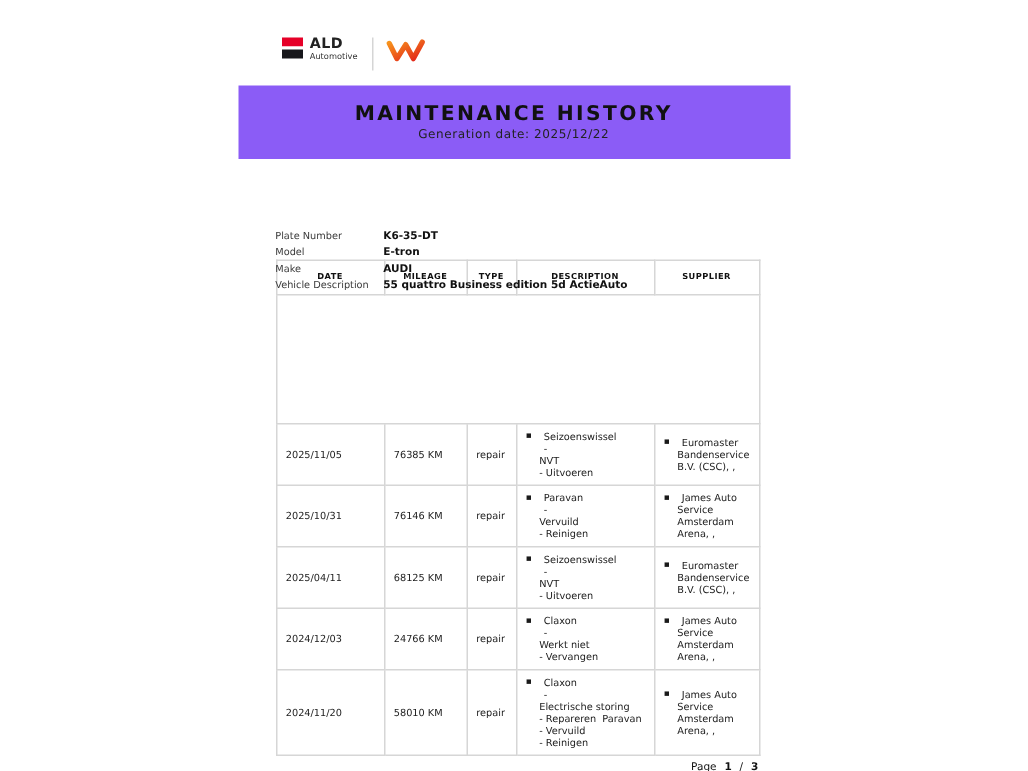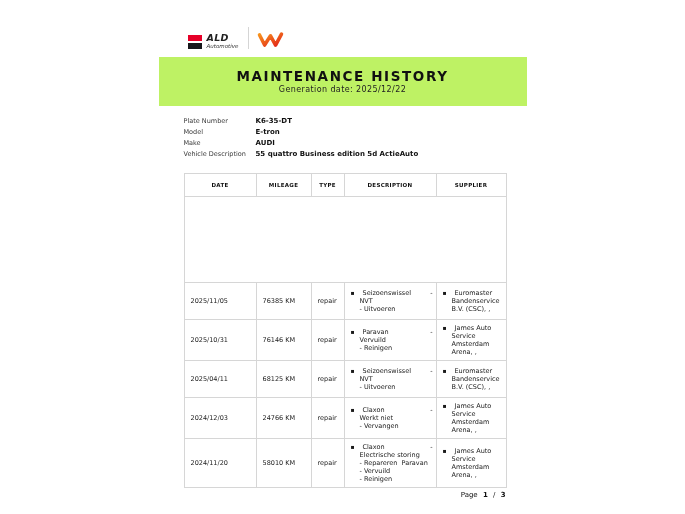--- a/index.html
+++ b/index.html
@@ -5,57 +5,57 @@
   * { margin:0; padding:0; box-sizing:border-box; }
   html,body { background:#ffffff; }
   body {
     width:685px; height:514px;
     font-family:"DejaVu Sans","Liberation Sans",sans-serif;
     color:#1a1a1a; overflow:hidden;
   }
   .content { width:368px; margin:0 auto; padding-top:25px; }
 
   
-  .logo-row { display:flex; align-items:flex-end; margin-left:29px; height:24px;font-style:italic; }
+  .logo-row { display:flex; align-items:flex-start; margin-left:29px; height:24px; }
   .sg-square { width:14px; height:14px; display:flex; flex-direction:column; margin-right:5px; }
   .sg-red   { flex:1; background:#e60028; }
   .sg-white { height:2px; background:#ffffff; }
   .sg-black { flex:1; background:#17171b; }
   .brand-text { display:flex; flex-direction:column; line-height:1; }
   .brand-name { font-size:9.5px; font-weight:bold; color:#222; letter-spacing:.3px; }
   .brand-sub  { font-size:5.5px; color:#333; margin-top:1px; }
   .logo-divider { width:1px; height:22px; background:#d5d5d5; margin:0 8px 0 10px; }
   .w-logo { display:flex; align-items:center; }
 
   
-  .banner { margin-top:8px; background:#bef264; text-align:center; padding:11px 0 12px; }
+  .banner { margin-top:8px; background:#8b5cf6; text-align:center; padding:11px 0 12px; }
   .banner-title { font-size:13.5px; font-weight:bold; letter-spacing:1.6px; color:#111; }
   .banner-sub   { font-size:8px; letter-spacing:.4px; color:#222; margin-top:1px; }
 
   
   .details { margin:11px 0 0 25px; }
   .detail-row { display:flex; align-items:baseline; height:11px; }
-  .detail-label { width:72px; font-size:6.5px; color:#3a3a3a; }
+  .detail-label { width:72px; font-size:6.5px; color:#3a3a3a;margin-top:36px; }
   .detail-value { font-size:7px; font-weight:bold; color:#111; }
 
   
   table.maint { margin:12px 0 0 25px; border-collapse:collapse; table-layout:fixed; width:322px; }
   col.c-date{width:72px;} col.c-mileage{width:55px;} col.c-type{width:33px;}
   col.c-desc{width:92px;} col.c-supp{width:70px;}
   th, td { border:1px solid #d6d6d6; }
   th { height:23px; font-size:5.5px; font-weight:bold; letter-spacing:.3px;
        text-align:center; vertical-align:middle; color:#111; }
   td { font-size:6.5px; vertical-align:middle; padding:4px 3px 4px 6px; line-height:8px; }
   tr.spacer td { height:86px; padding:0; }
   tr.r37 td { height:37px; } tr.r38 td { height:38px; } tr.r46 td { height:46px; }
 
   .bi { display:flex; align-items:flex-start; }
   .blt { width:9px; font-size:6px; line-height:8px; flex:none; }
   .bi-text { flex:1; line-height:8px; }
-  .jl { display:flex; justify-content:space-between; padding-left:3px; }
+  .jl { display:flex; justify-content:space-between; padding-left:3px;flex-direction:column; }
   .cl { white-space:pre-wrap; }
   .sup-text { flex:1; line-height:8px; text-indent:3px; }
 
   
   .pagefoot { width:322px; margin:3px 0 0 25px; text-align:right; font-size:7px; color:#111; }
   .pagefoot .b { font-weight:bold; }
   .pagefoot span { display:inline-block; }
   .sp-r { margin-right:3px; } .sp-lr { margin:0 3px; }
 </style>
 </head>

